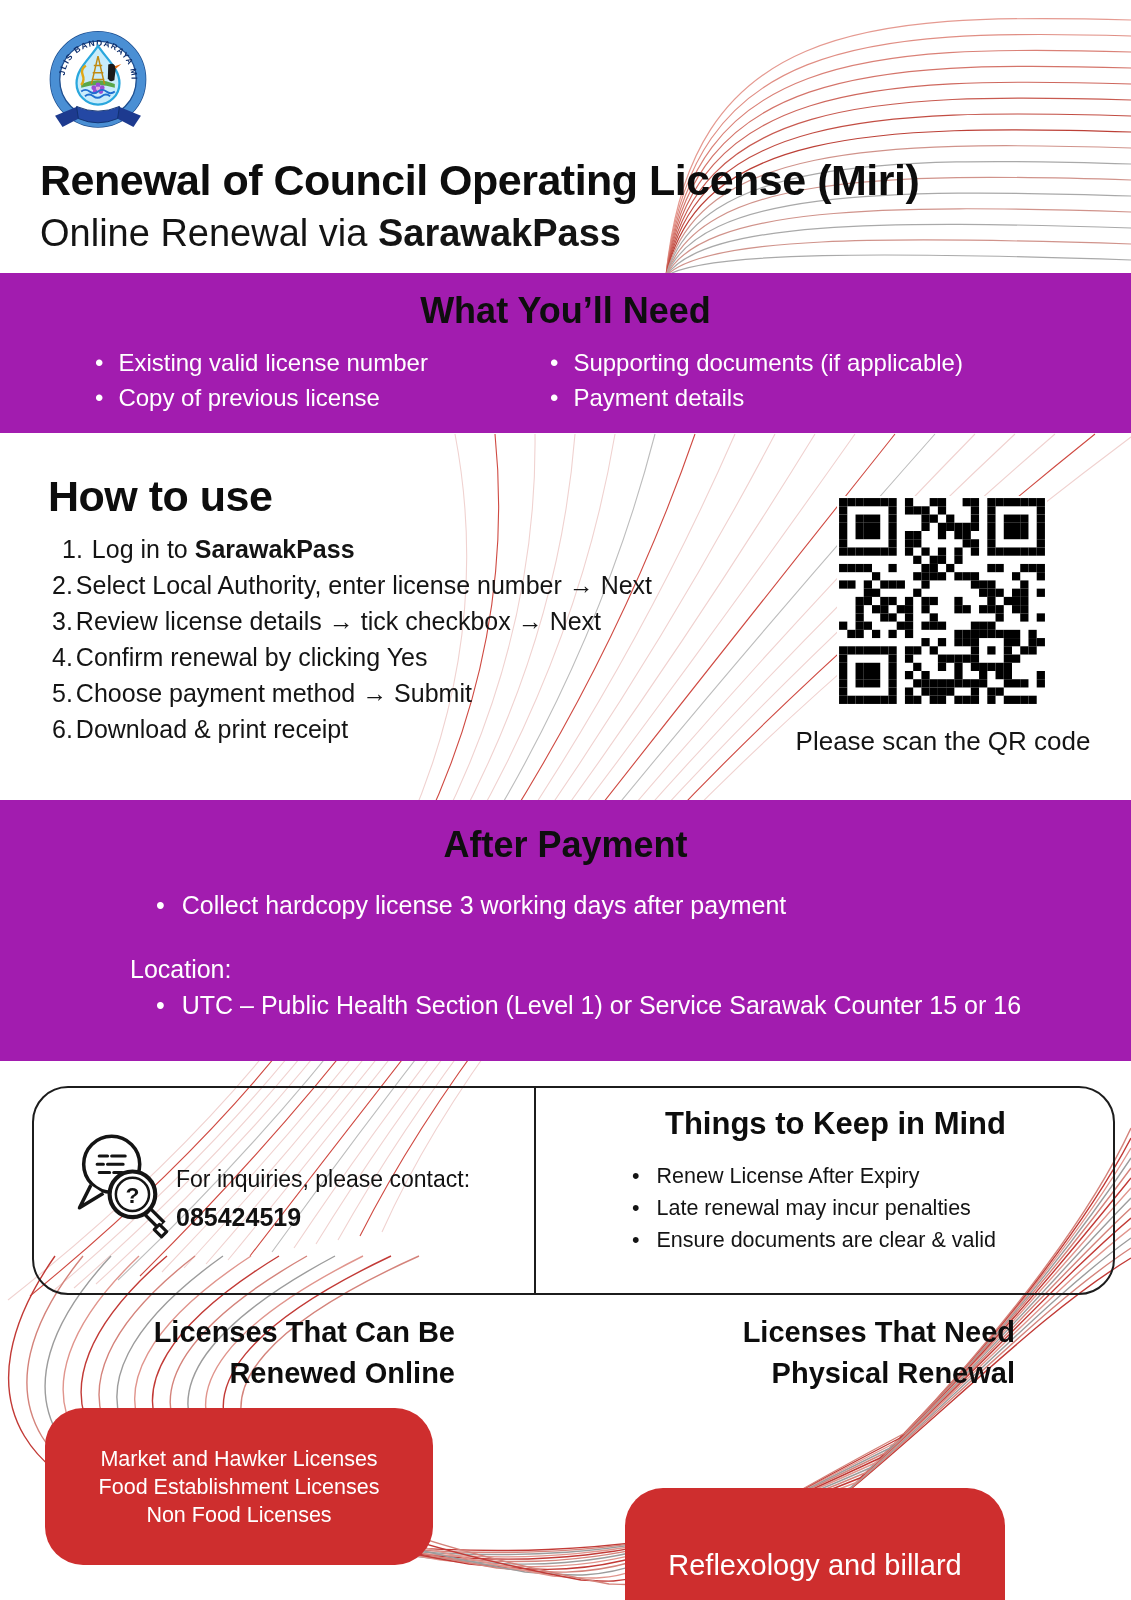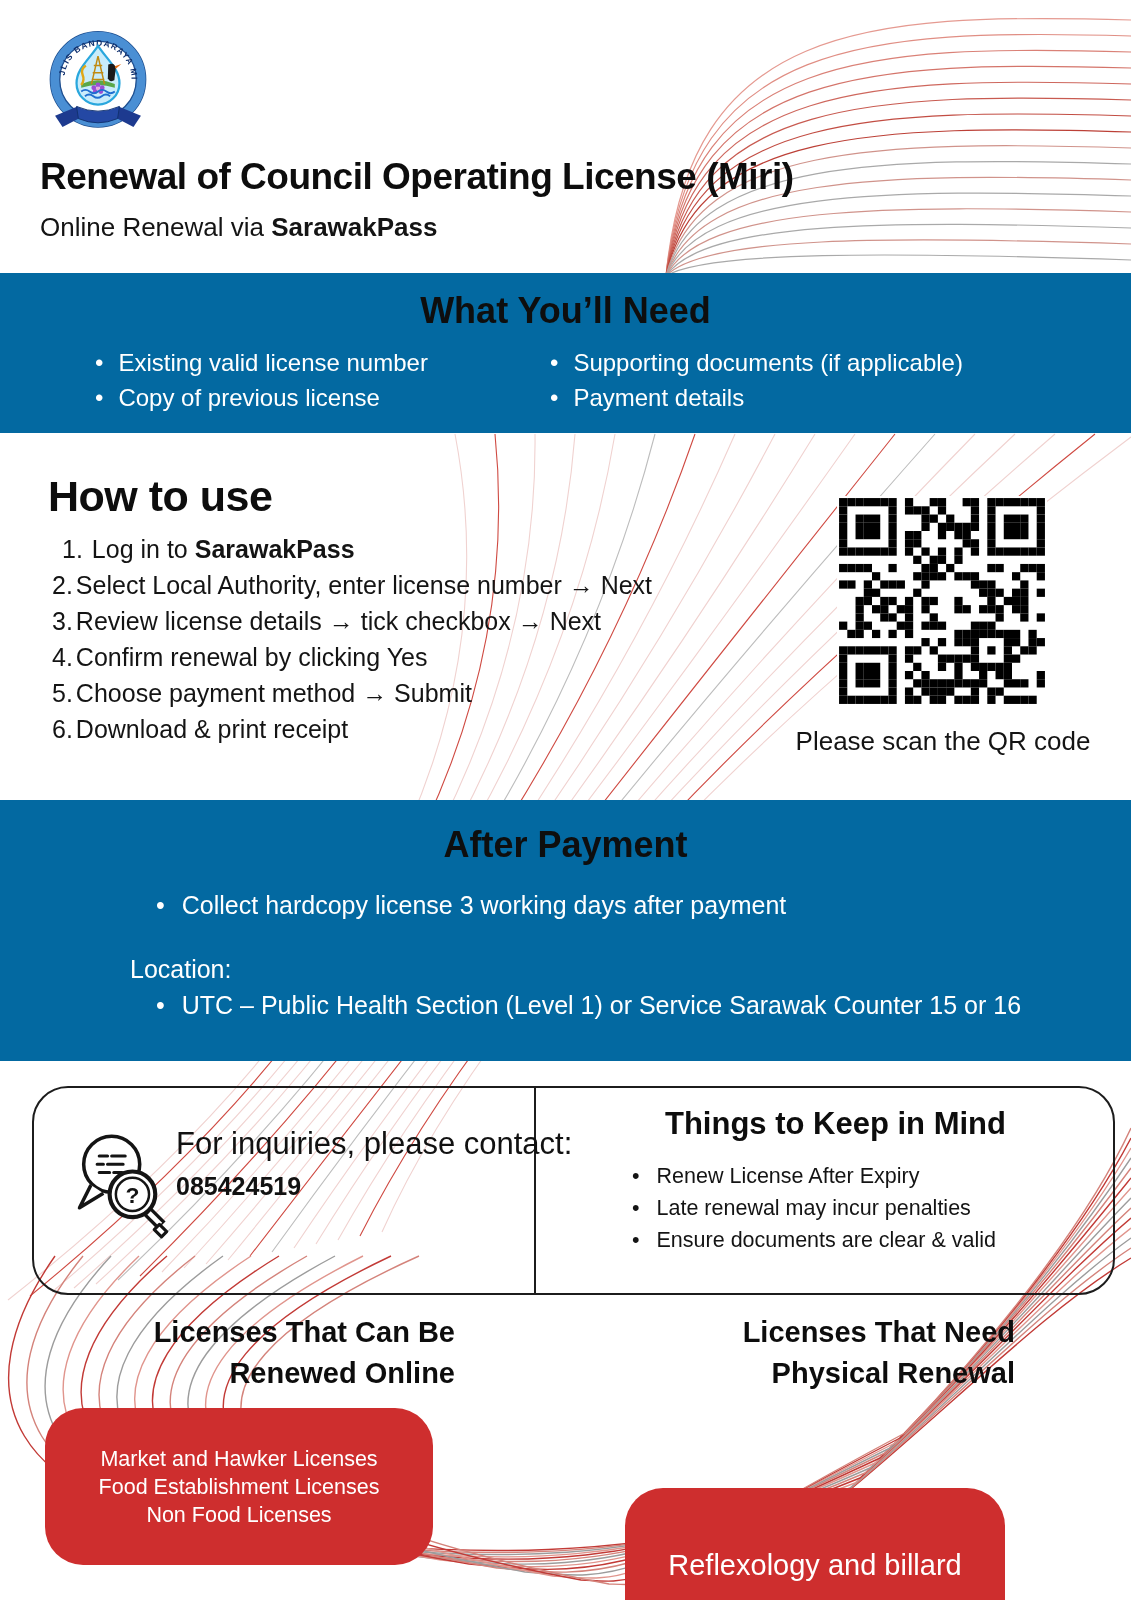--- a/index.html
+++ b/index.html
@@ -3,26 +3,26 @@
 <meta charset="utf-8">
 <style>
   html,body{margin:0;padding:0;background:#e8e8e8;}
   #page{position:relative;width:1131px;height:1600px;background:#ffffff;overflow:hidden;
         font-family:"Liberation Sans",sans-serif;color:#111;margin:0 auto;}
   #decor{position:absolute;left:0;top:0;z-index:0;}
   .layer{position:absolute;z-index:1;}
 
   
   #logo{left:42px;top:26px;}
-  #title{left:40px;top:156px;font-size:37px;font-weight:800;letter-spacing:-0.5px;color:#0d0d0d;white-space:nowrap;}
-  #subtitle{left:40px;top:212px;font-size:26px;color:#141414;}
+  #title{left:40px;top:156px;font-size:43px;font-weight:800;letter-spacing:-0.5px;color:#0d0d0d;white-space:nowrap;}
+  #subtitle{left:40px;top:212px;font-size:38px;color:#141414;}
   #subtitle .b{font-weight:800;}
 
   
-  .banner{left:0;width:1131px;background:#0369a1;}
+  .banner{left:0;width:1131px;background:#a21caf;}
   #banner-need{top:273px;height:160px;}
   #banner-after{top:800px;height:261px;}
   .banner-title{text-align:center;font-size:36px;font-weight:800;color:#0e0e0e;}
   #banner-need .banner-title{margin-top:17px;}
   #banner-after .banner-title{margin-top:24px;}
   .need-cols{display:flex;margin-top:13px;}
   .need-cols ul{list-style:none;margin:0;padding:0;}
   .need-cols li{display:flex;gap:15px;color:#fff;font-size:24px;line-height:35px;}
   .dot{flex:0 0 auto;}
   #need-col-left{margin-left:95px;width:450px;}
@@ -43,21 +43,21 @@
 
   
   #qr-box{left:837px;top:496px;}
   #qr-caption{left:760px;top:726px;width:366px;text-align:center;font-size:26px;color:#141414;}
 
   
   #info-box{left:32px;top:1086px;width:1079px;height:205px;border:2px solid #1c1c1c;border-radius:36px;}
   #info-divider{position:absolute;left:500px;top:0;bottom:0;width:2px;background:#1c1c1c;}
   #contact-icon{position:absolute;left:34px;top:42px;}
   #contact-text{position:absolute;left:142px;top:38px;}
-  #contact-intro{font-size:31px;}
+  #contact-intro{font-size:23px;margin-top:40px;}
   #contact-phone{font-size:25px;font-weight:800;margin-top:10px;}
   #contact-dept{font-size:23px;margin-top:9px;}
   #kim-heading{position:absolute;left:512px;top:18px;width:579px;text-align:center;font-size:31px;font-weight:700;color:#0d0d0d;}
   #kim-list{position:absolute;left:598px;top:72px;list-style:none;margin:0;padding:0;}
   #kim-list li{display:flex;gap:17px;font-size:21.5px;line-height:32px;color:#141414;}
 
   
   .col-heading{width:400px;text-align:right;font-size:29px;font-weight:800;line-height:41px;color:#0d0d0d;}
   #online-heading{left:55px;top:1312px;}
   #physical-heading{left:615px;top:1312px;}

